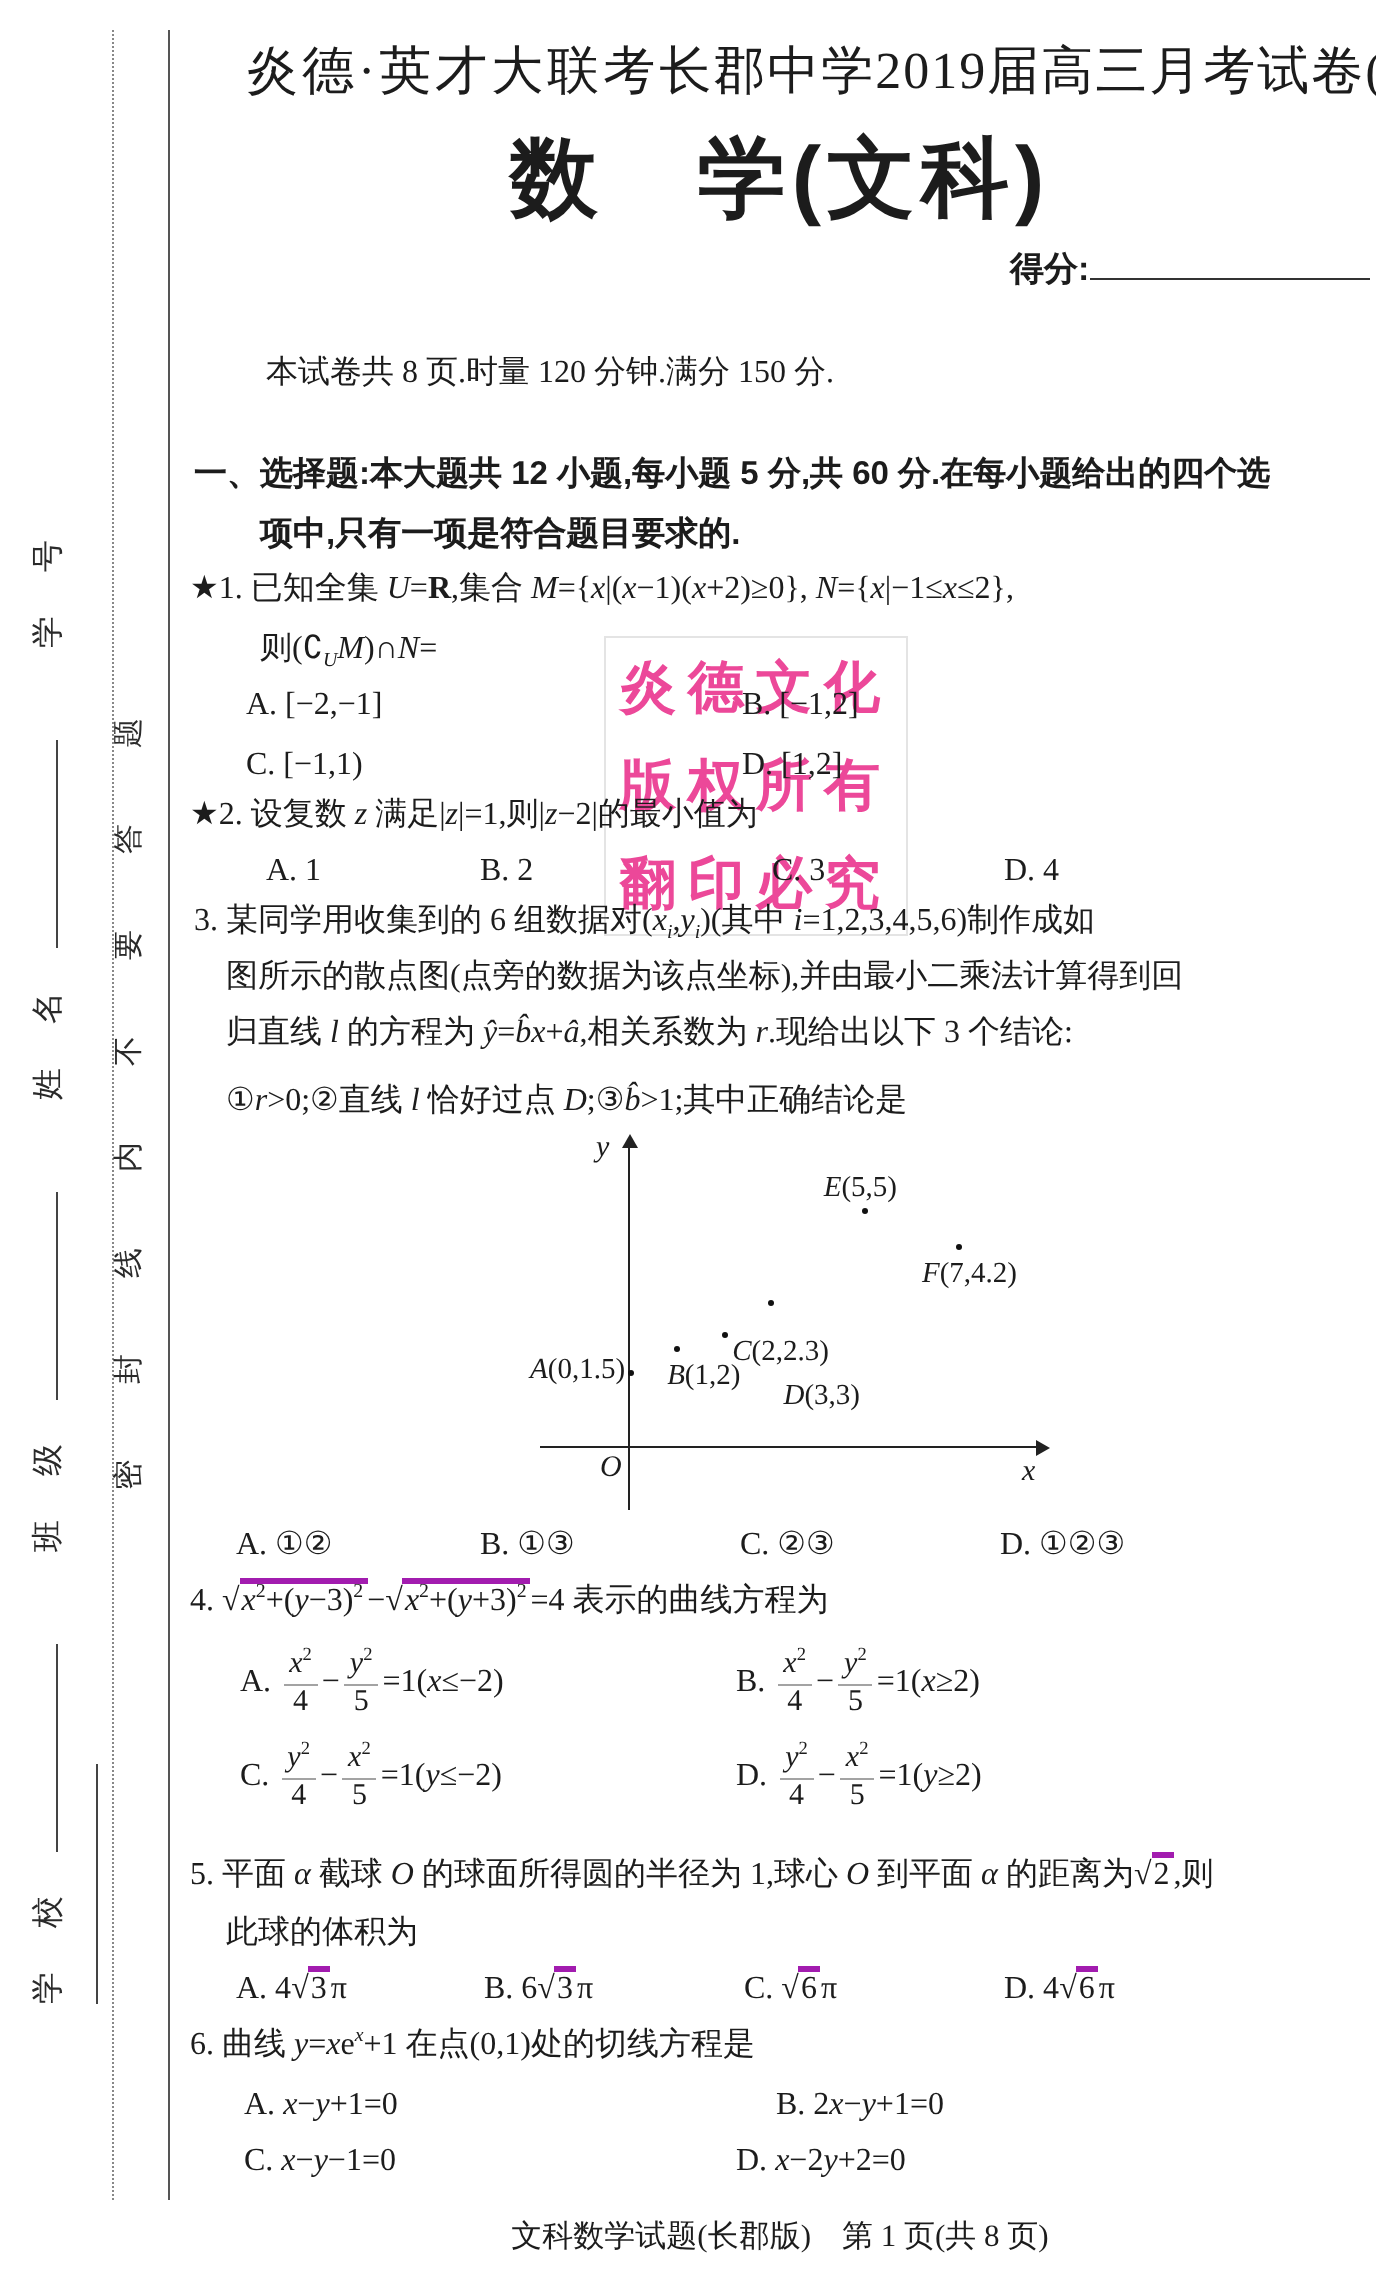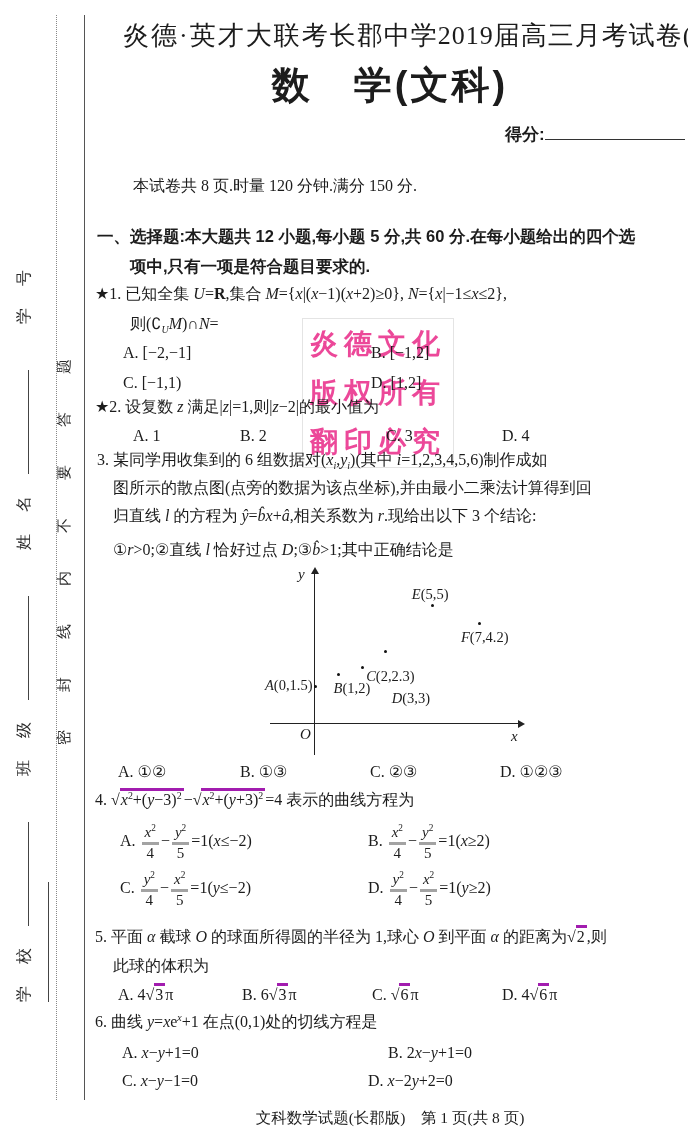--- a/index.html
+++ b/index.html
@@ -21,21 +21,21 @@
   .vline-solid{position:absolute;left:84px;top:15px;height:1085px;border-left:1px solid #555;}
   .fields-strip{position:absolute;left:14px;top:1010px;width:900px;height:34px;
       transform:rotate(-90deg);transform-origin:0 0;font-size:16px;color:#2a2a2a;padding-left:8px;}
   .mfield{margin-right:42px;}
   .mfield .flabel{letter-spacing:22px;}
   .mblank{display:inline-block;width:104px;border-bottom:1px solid #444;height:13px;}
   .seal-strip{position:absolute;left:55px;top:745px;width:430px;height:22px;
       transform:rotate(-90deg);transform-origin:0 0;font-size:15px;letter-spacing:38px;color:#2a2a2a;}
   
   .fr{display:inline-block;vertical-align:middle;text-align:center;margin:0 2px;font-size:15px;line-height:1.05;}
-  .fr .fn{display:block;border-bottom:3px solid #a3a3a3;padding:0 3px 1px 3px;}
+  .fr .fn{display:block;border-bottom:1px solid #a3a3a3;padding:0 3px 1px 3px;}
   .fr .fd{display:block;padding-top:1px;}
   .sqrt{white-space:nowrap;}
   .rad{border-top:3px solid #a21caf;padding:0 2px 0 1px;}
   
   #figure{position:absolute;left:250px;top:565px;width:290px;height:200px;}
   .yaxis{position:absolute;left:64px;top:8px;height:182px;border-left:1px solid #222;}
   .xaxis{position:absolute;left:20px;top:158px;width:250px;border-top:1px solid #222;}
   .arrow-up{position:absolute;left:61px;top:2px;width:0;height:0;
       border-left:4px solid transparent;border-right:4px solid transparent;border-bottom:7px solid #222;}
   .arrow-right{position:absolute;left:268px;top:155px;width:0;height:0;
@@ -62,21 +62,21 @@
     <span class="mfield"><span class="flabel">学校</span><span class="mblank"></span></span>
     <span class="mfield"><span class="flabel">班级</span><span class="mblank"></span></span>
     <span class="mfield"><span class="flabel">姓名</span><span class="mblank"></span></span>
     <span class="mfield"><span class="flabel">学号</span><span class="mblank" style="width:120px"></span></span>
   </div>
   <div class="seal-strip">密封线内不要答题</div>
 
   <div class="abs" style="left:95px;top:18px;font-size:26px;">
     <span style="font-weight:400;letter-spacing:2px;margin-left:28px;">炎德·英才大联考</span><span style="letter-spacing:1px;">长郡中学2019届高三月考试卷(四)</span>
   </div>
-  <div class="abs hei" style="left:95px;top:60px;width:590px;text-align:center;font-size:38px;letter-spacing:3px;">数　学(文科)</div>
+  <div class="abs hei" style="left:95px;top:60px;width:590px;text-align:center;font-size:44px;letter-spacing:3px;">数　学(文科)</div>
   <div class="abs" style="left:505px;top:122px;font-size:17px;">
     <span class="hei" style="font-size:17px;">得分:</span><span class="blank" style="width:140px;"></span>
   </div>
   <div class="abs qline" style="left:133px;top:176px;">本试卷共 8 页.时量 120 分钟.满分 150 分.</div>
 
   <div class="abs hei" style="left:97px;top:226px;font-size:16.5px;">一、选择题:本大题共 12 小题,每小题 5 分,共 60 分.在每小题给出的四个选</div>
   <div class="abs hei" style="left:130px;top:256px;font-size:16.5px;">项中,只有一项是符合题目要求的.</div>
 
   <div class="abs qline" style="left:95px;top:284px;"><span class="ms">★</span>1. 已知全集 <i>U</i>=<b>R</b>,集合 <i>M</i>={<i>x</i>|(<i>x</i>−1)(<i>x</i>+2)≥0}, <i>N</i>={<i>x</i>|−1≤<i>x</i>≤2},</div>
   <div class="abs qline" style="left:130px;top:314px;">则(<span class="ms">∁</span><sub><i>U</i></sub><i>M</i>)∩<i>N</i>=</div>

